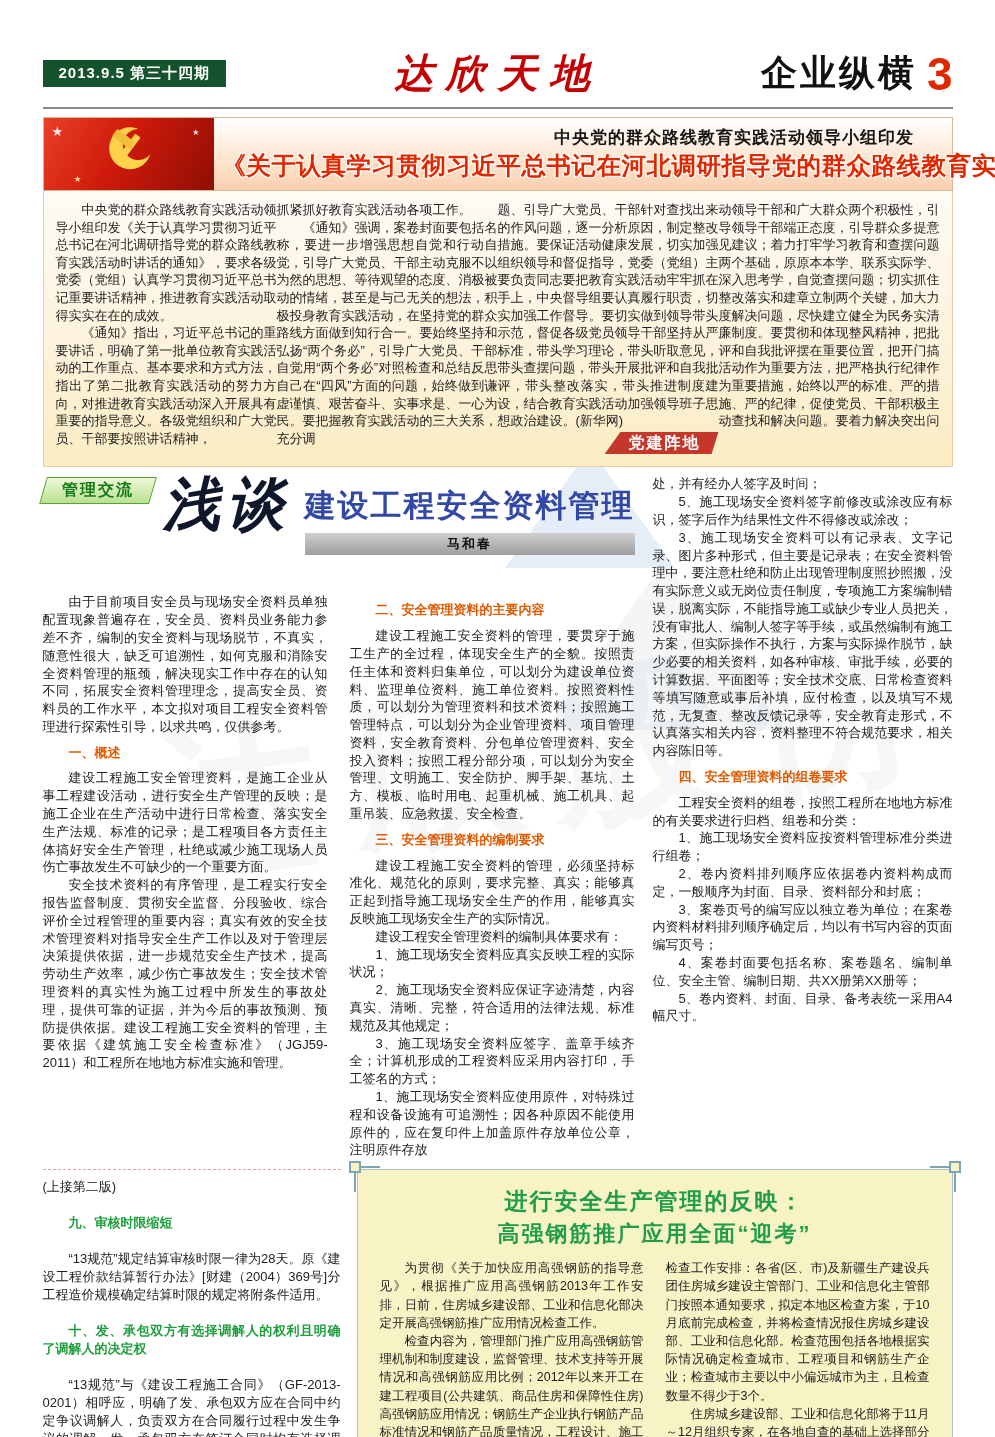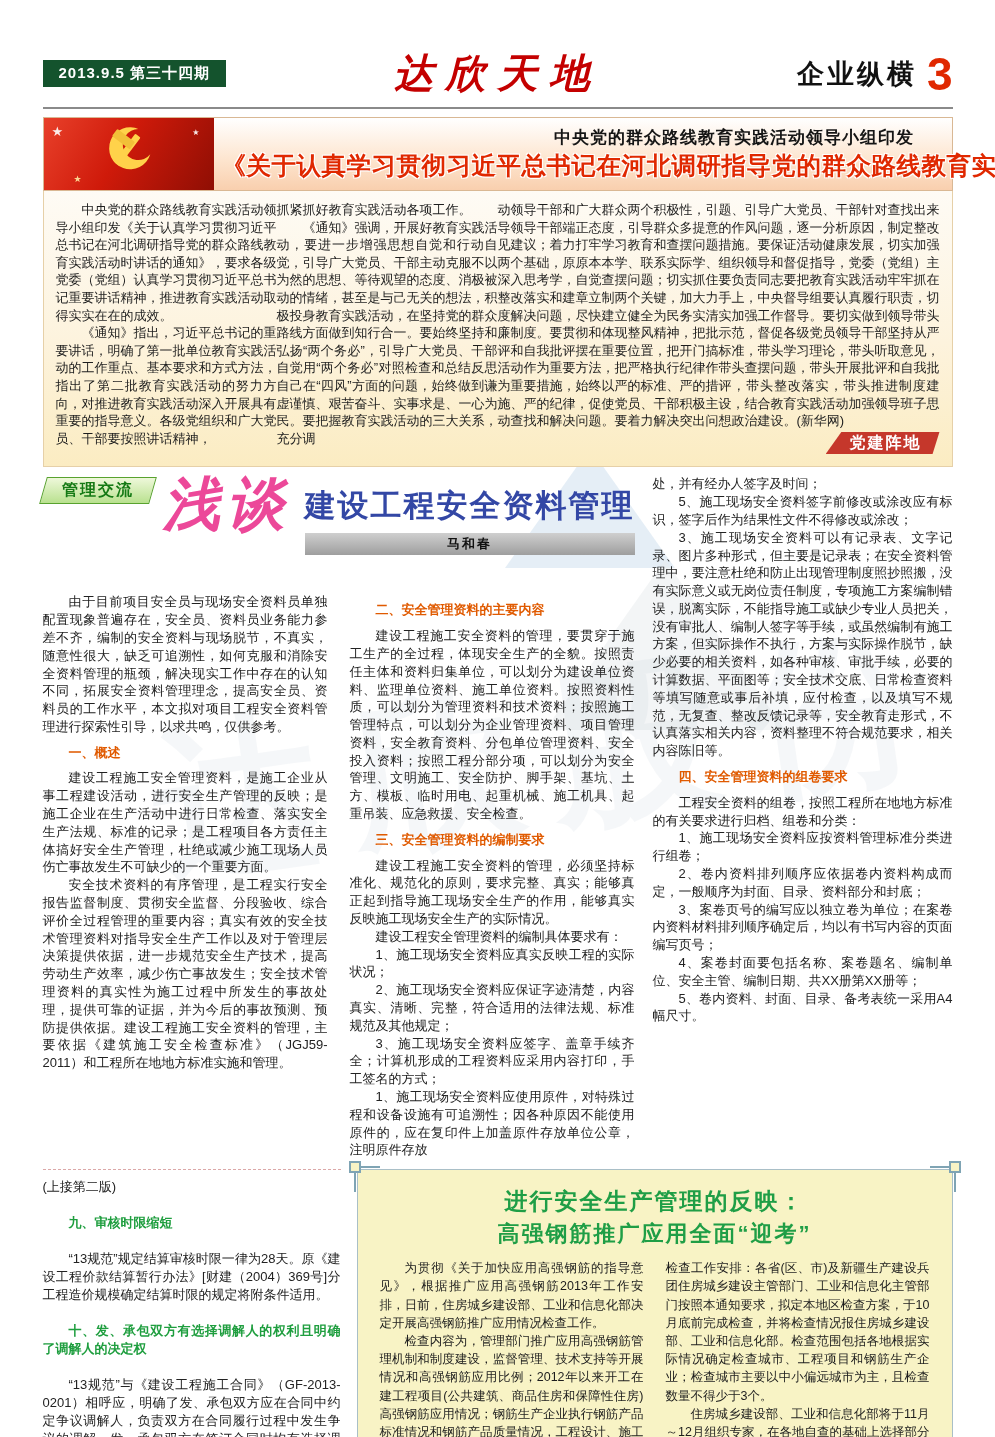--- a/index.html
+++ b/index.html
@@ -12,21 +12,21 @@
   .wm-tri1{left:505px;top:448px;width:0;height:0;border-left:85px solid transparent;border-right:85px solid transparent;border-bottom:120px solid #d7e5f1;opacity:.65;}
   .wm-tri2{left:545px;top:560px;width:0;height:0;border-left:120px solid transparent;border-right:120px solid transparent;border-bottom:170px solid #e9edef;opacity:.55;}
   .wm-text{left:150px;top:640px;font-size:170px;font-weight:bold;color:#6e86a0;opacity:.06;transform:rotate(-8deg);letter-spacing:30px;white-space:nowrap;font-family:"DejaVu Serif",serif;}
   section,header,footer{position:relative;z-index:1;}
 
   
   .masthead-row{display:grid;grid-template-columns:1fr auto 1fr;align-items:center;padding-top:46px;}
   .date-box{justify-self:start;background:#14532d;color:#fff;font-size:15px;font-weight:bold;padding:4px 16px;letter-spacing:1px;}
   .masthead{justify-self:center;font-family:Liberation Serif, serif;font-style:italic;font-weight:bold;font-size:40px;color:#c40000;letter-spacing:12px;}
   .section-box{justify-self:end;display:flex;align-items:center;gap:10px;}
-  .section-name{font-size:27px;font-weight:bold;color:#111;letter-spacing:3px;}
+  .section-name{font-size:36px;font-weight:bold;color:#111;letter-spacing:3px;}
   .page-num{font-size:46px;font-weight:bold;color:#e02800;line-height:1;}
   .header-rule{height:2px;background:#8a8a8a;margin-top:6px;}
 
   
   .banner{display:flex;margin-top:8px;border:1px solid #d9b894;background:linear-gradient(180deg,#fff 0%,#fde4cd 60%,#f9cfae 100%);height:72px;}
   .emblem{position:relative;width:170px;flex:0 0 170px;background:linear-gradient(120deg,#e8402a 0%,#cf1a0a 45%,#8f0e04 100%);display:flex;align-items:center;justify-content:center;overflow:hidden;}
   .emblem svg{transform:rotate(-8deg);}
   .spark{position:absolute;color:#fff;opacity:.9;}
   .s1{left:8px;top:6px;font-size:13px;}
   .s2{left:30px;bottom:6px;font-size:9px;color:#ffe9a0;}
@@ -50,21 +50,21 @@
 
   
   .feature{display:flex;gap:18px;margin-top:8px;}
   .feature-left{flex:1;min-width:0;}
   .fcol-right{flex:0 0 300px;font-size:13px;line-height:17.8px;text-align:justify;}
   .feature-head{position:relative;height:118px;}
   .tag-mgmt{position:absolute;left:0;top:2px;transform:skewX(-16deg);background:linear-gradient(#eef8da,#b9e18f);
             border:1px solid #58a22e;padding:2px 18px;}
   .tag-mgmt span{display:inline-block;transform:skewX(16deg);color:#157a15;font-weight:bold;font-size:16px;letter-spacing:2px;}
   .feature-title-row{position:absolute;left:120px;top:0;display:flex;align-items:flex-start;gap:14px;}
-  .script{font-family:"DejaVu Serif",serif;font-style:italic;font-weight:bold;font-size:58px;color:#ec4899;line-height:1;letter-spacing:6px;}
+  .script{font-family:"DejaVu Serif",serif;font-style:italic;font-weight:bold;font-size:58px;color:#0f172a;line-height:1;letter-spacing:6px;}
   .title-main-wrap{padding-top:10px;}
   .title-main{font-size:31px;font-weight:bold;color:#3347a5;letter-spacing:2px;white-space:nowrap;}
   .author-bar{margin-top:6px;background:linear-gradient(#cfcfcf,#9e9e9e);color:#111;font-size:13px;font-weight:bold;
               text-align:center;padding:2px 0;letter-spacing:2px;}
   .feature-cols{display:flex;gap:22px;}
   .fcol{flex:1;font-size:13px;line-height:17.8px;text-align:justify;min-width:0;}
   .h-orange{color:#e05a00;font-weight:bold;text-indent:2em;margin:8px 0;}
   .h-green{color:#1f9e3f;font-weight:bold;margin:18px 0;}
   .h-green.ind2{text-indent:2em;}
 
@@ -120,30 +120,30 @@
       </div>
     </section>
 
     <section class="lead-article">
       <div class="lcol">
         <p class="ind">中央党的群众路线教育实践活动领导小组印发《关于认真学习贯彻习近平总书记在河北调研指导党的群众路线教育实践活动时讲话的通知》，要求各级党委（党组）认真学习贯彻习近平总书记重要讲话精神，推进教育实践活动取得实实在在的成效。</p>
         <p class="ind">《通知》指出，习近平总书记的重要讲话，明确了第一批单位教育实践活动的工作重点、基本要求和方式方法，指出了第二批教育实践活动的努力方向，对推进教育实践活动深入开展具有重要的指导意义。各级党组织和广大党员、干部要按照讲话精神，</p>
       </div>
       <div class="lcol">
         <p>抓紧抓好教育实践活动各项工作。</p>
-        <p class="ind">《通知》强调，开展好教育实践活动，要进一步增强思想自觉和行动自觉，引导广大党员、干部主动克服不以为然的思想、等待观望的态度、消极被动的情绪，甚至是与己无关的想法，积极投身教育实践活动，在坚持党的群众路线方面做到知行合一。要始终坚持和弘扬“两个务必”，引导广大党员、干部自觉用“两个务必”对照检查和总结反思自己在“四风”方面的问题，始终做到谦虚谨慎、艰苦奋斗、实事求是、一心为民。要把握教育实践活动的三大关系，充分调</p>
-      </div>
-      <div class="lcol">
-        <p>动领导干部和广大群众两个积极性，引导领导干部端正态度，引导群众多提意见建议；着力打牢学习教育和查摆问题两个基础，原原本本学、联系实际学、深入思考学，自觉查摆问题；切实抓住整改落实和建章立制两个关键，加大力度解决问题，尽快建立健全为民务实清廉制度。要贯彻和体现整风精神，把批评和自我批评摆在重要位置，把开门搞活动作为重要方法，把严格执行纪律作为重要措施，始终以严的标准、严的措施、严的纪律，促使党员、干部积极主动查找和解决问题。要着力解决突出问</p>
+        <p class="ind">《通知》强调，案卷封面要包括名称，要进一步增强思想自觉和行动自觉，引导广大党员、干部主动克服不以为然的思想、等待观望的态度、消极被动的情绪，甚至是与己无关的想法，积极投身教育实践活动，在坚持党的群众路线方面做到知行合一。要始终坚持和弘扬“两个务必”，引导广大党员、干部自觉用“两个务必”对照检查和总结反思自己在“四风”方面的问题，始终做到谦虚谨慎、艰苦奋斗、实事求是、一心为民。要把握教育实践活动的三大关系，充分调</p>
       </div>
       <div class="lcol">
         <p>题、引导广大党员、干部针对查找出来的作风问题，逐一分析原因，制定整改措施。要保证活动健康发展，切实加强组织领导和督促指导，党委（党组）主要负责同志要把教育实践活动牢牢抓在手上，中央督导组要认真履行职责，切实加强工作督导。要切实做到领导带头示范，督促各级党员领导干部坚持从严标准，带头学习理论，带头听取意见，带头查摆问题，带头开展批评和自我批评，带头整改落实，带头推进制度建设，结合教育实践活动加强领导班子思想政治建设。(新华网)</p>
         <div class="tag-red-line">
           <span class="tag-red">党建阵地</span>
         </div>
+      </div>
+      <div class="lcol">
+        <p>动领导干部和广大群众两个积极性，引导领导干部端正态度，引导群众多提意见建议；着力打牢学习教育和查摆问题两个基础，原原本本学、联系实际学、深入思考学，自觉查摆问题；切实抓住整改落实和建章立制两个关键，加大力度解决问题，尽快建立健全为民务实清廉制度。要贯彻和体现整风精神，把批评和自我批评摆在重要位置，把开门搞活动作为重要方法，把严格执行纪律作为重要措施，始终以严的标准、严的措施、严的纪律，促使党员、干部积极主动查找和解决问题。要着力解决突出问</p>
       </div>
     </section>
 
     <section class="feature">
       <div class="feature-left">
         <div class="feature-head">
           <div class="tag-mgmt">
             <span>管理交流</span>
           </div>
           <div class="feature-title-row">

